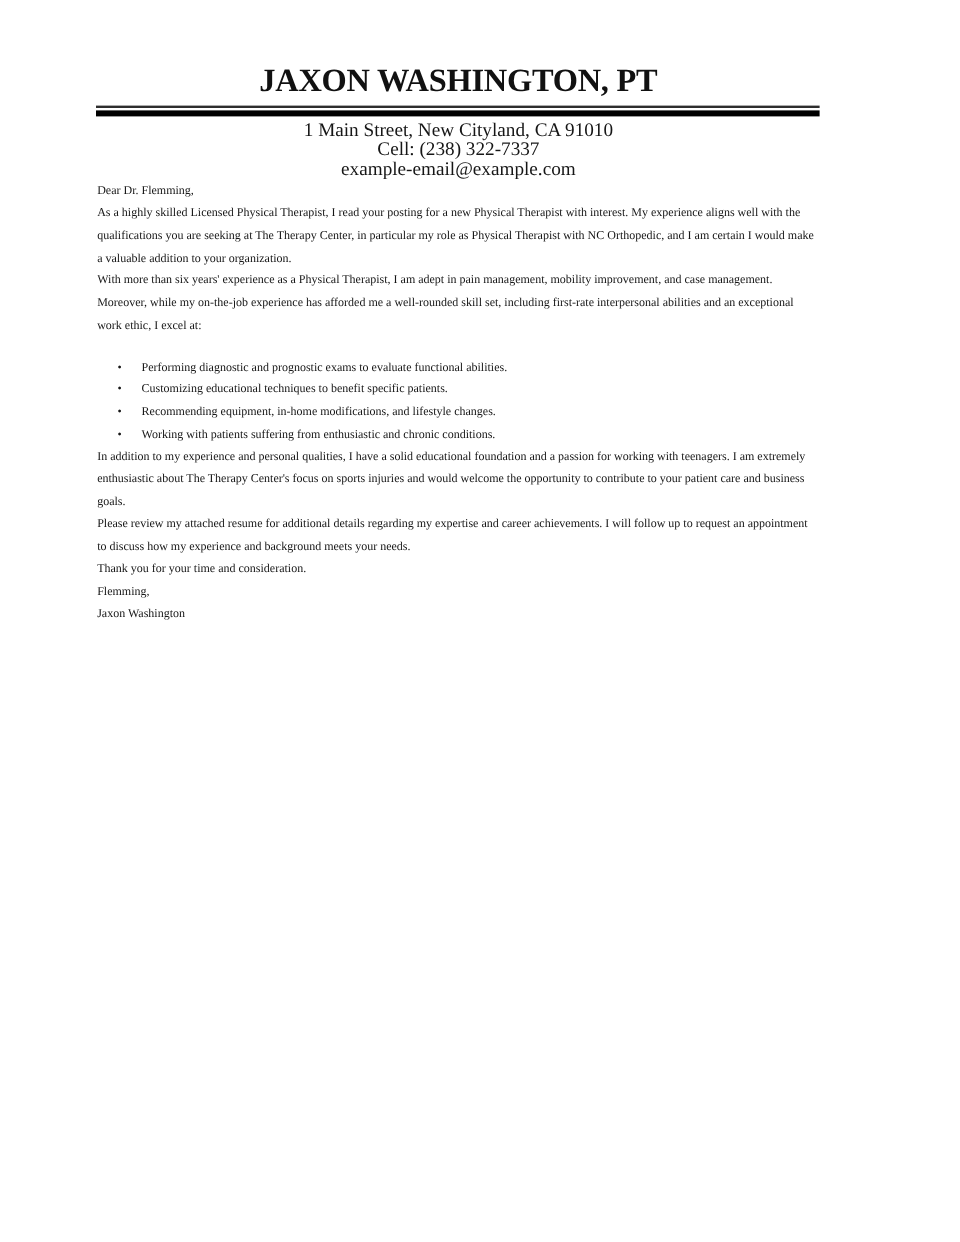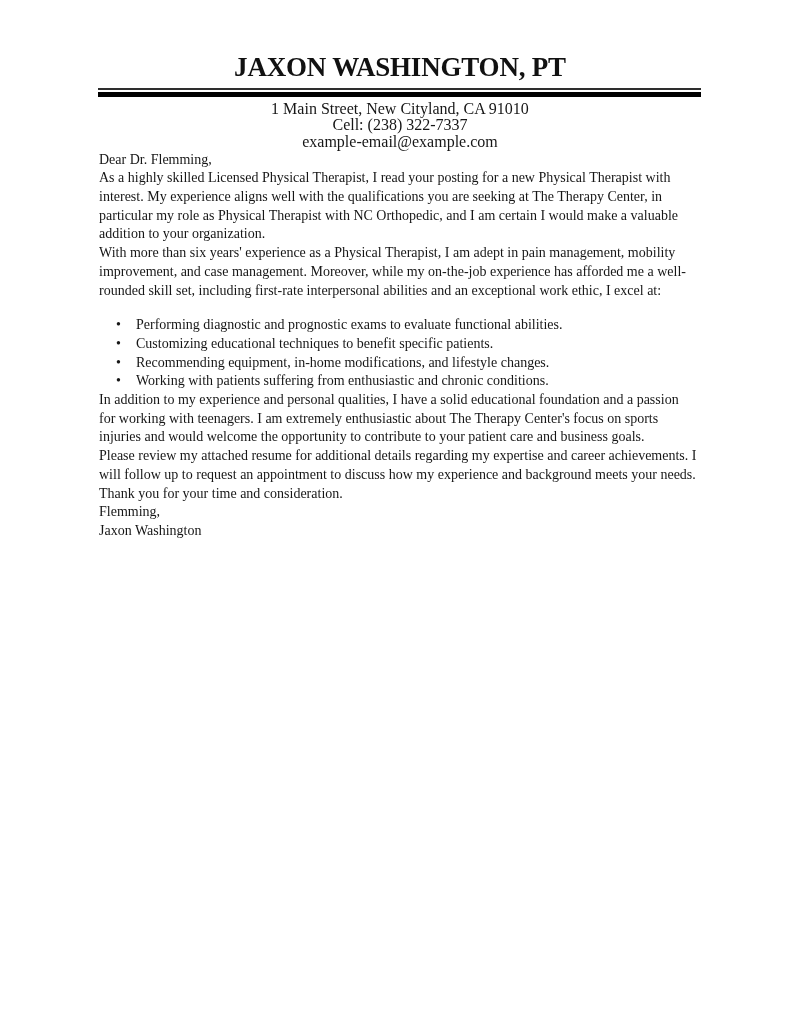--- a/index.html
+++ b/index.html
@@ -8,21 +8,20 @@
     background: #ffffff;
   }
   .page {
     position: relative;
     width: 764px;
     height: 1035px;
     background: #ffffff;
     font-family: "Liberation Serif", "DejaVu Serif", serif;
     color: #161616;
     overflow: hidden;
-    margin-left: 18px;
   }
   
   .title {
     margin: 51px 0 0 0;
     text-align: center;
     font-size: 27px;
     line-height: 33px;
     font-weight: bold;
     letter-spacing: -0.2px;
     color: #111111;
@@ -36,21 +35,21 @@
   .contact {
     margin-top: 4px;
     text-align: center;
     font-size: 16px;
     line-height: 16.7px;
   }
   .contact div { margin: 0; }
   
   .body {
     padding: 0 84px 0 81px;
-    font-size: 14px;
+    font-size: 10px;
     line-height: 18.7px;
     text-align: left;
   }
   .body p { margin: 0; }
   .salutation { margin-top: 11px; }
   .p1 { margin-top: 9px;  }
   .p2 { margin-top: 18px; }
   .skills {
     margin: 16px 0 0 0;
     padding: 0;

